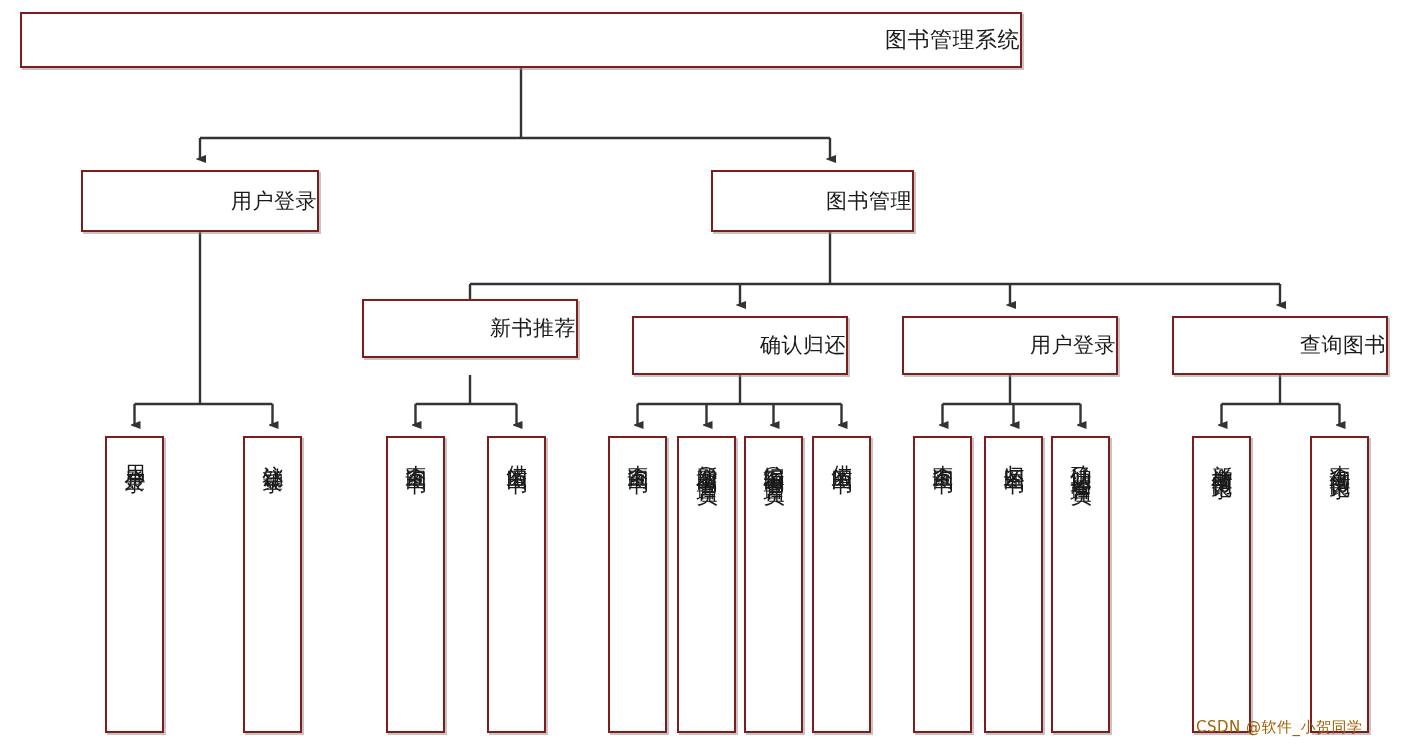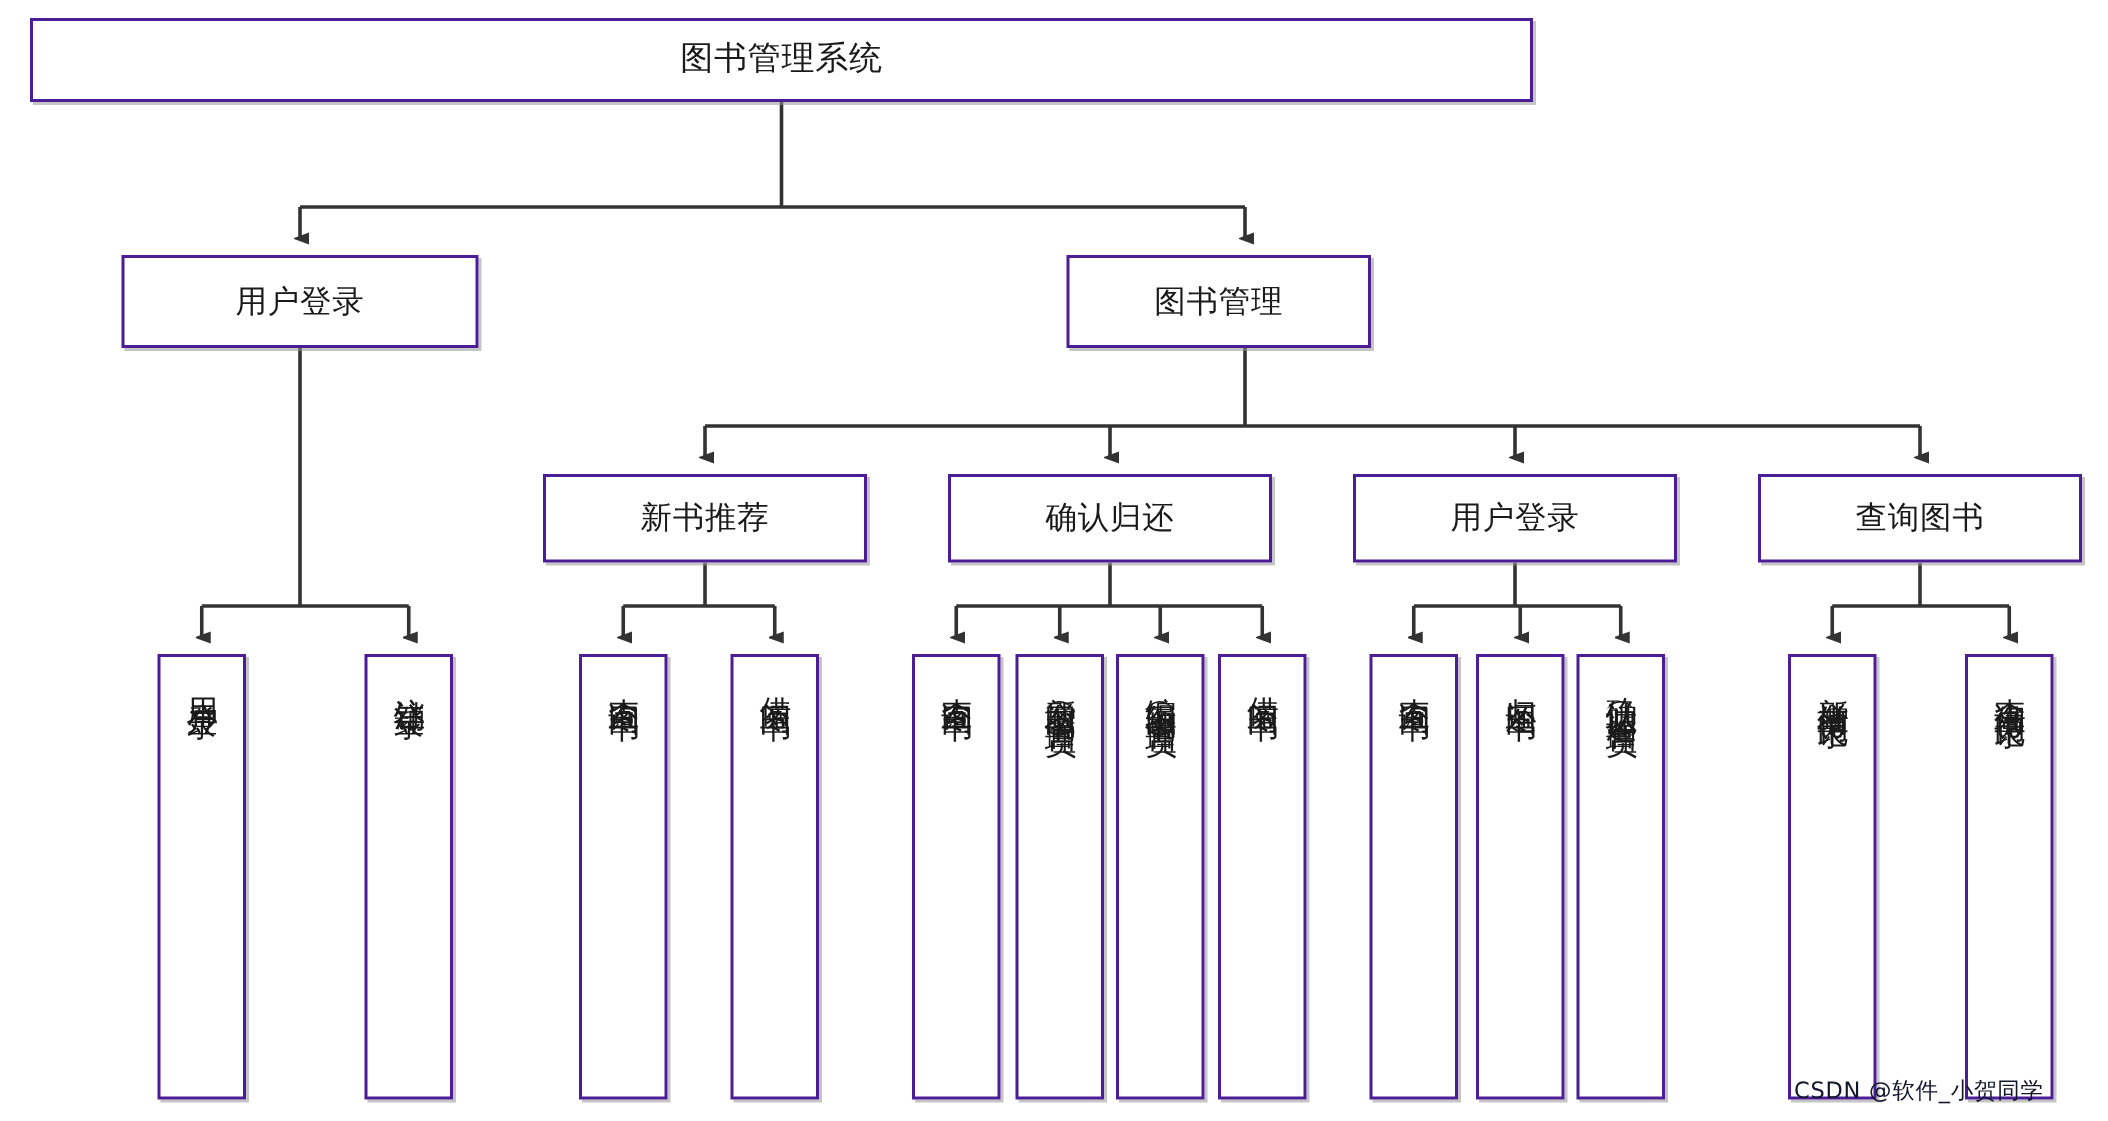--- a/index.html
+++ b/index.html
@@ -23,25 +23,25 @@
     left: 0;
     top: 0;
     width: 1405px;
     height: 747px;
     pointer-events: none;
   }
   .node {
     position: absolute;
     box-sizing: border-box;
     background: #ffffff;
-    border: 2px solid #4c1d95;
+    border: 2px solid #7f1d1d;
     box-shadow: 2px 2px 0 rgba(150,150,150,0.55);
     display: flex;
     align-items: center;
-    justify-content: center;
+    justify-content: flex-end;
     color: #1a1a1a;
     z-index: 3;
   }
   .node .node-label {
     display: block;
     text-align: center;
     line-height: 1.18;
     letter-spacing: 0.5px;
   }
   
@@ -62,21 +62,21 @@
     text-orientation: upright;
     font-size: 21px;
     line-height: 1;
     letter-spacing: 3px;
     white-space: nowrap;
     margin: 0 auto;
   }
   .watermark {
     position: absolute;
     font-size: 15px;
-    color: #0f172a;
+    color: #a16207;
     white-space: nowrap;
     z-index: 8;
     letter-spacing: 0.5px;
   }
 </style>
 </head>
 <body>
 
 <div id="diagram-root">
 
@@ -126,21 +126,21 @@
   <div id="nodes-layer">
       <div class="node horiz root" style="left: 20px; top: 12px; width: 1002px; height: 56px;">
         <span class="node-label">图书管理系统</span>
       </div>
       <div class="node horiz" style="left: 81px; top: 170px; width: 238px; height: 62px;">
         <span class="node-label">用户登录</span>
       </div>
       <div class="node horiz" style="left: 711px; top: 170px; width: 203px; height: 62px;">
         <span class="node-label">图书管理</span>
       </div>
-      <div class="node horiz" style="left: 362px; top: 316px; width: 216px; height: 59px;">
+      <div class="node horiz" style="left: 362px; top: 299px; width: 216px; height: 59px;">
         <span class="node-label">新书推荐</span>
       </div>
       <div class="node horiz" style="left: 632px; top: 316px; width: 216px; height: 59px;">
         <span class="node-label">确认归还</span>
       </div>
       <div class="node horiz" style="left: 902px; top: 316px; width: 216px; height: 59px;">
         <span class="node-label">用户登录</span>
       </div>
       <div class="node horiz" style="left: 1172px; top: 316px; width: 216px; height: 59px;">
         <span class="node-label">查询图书</span>

